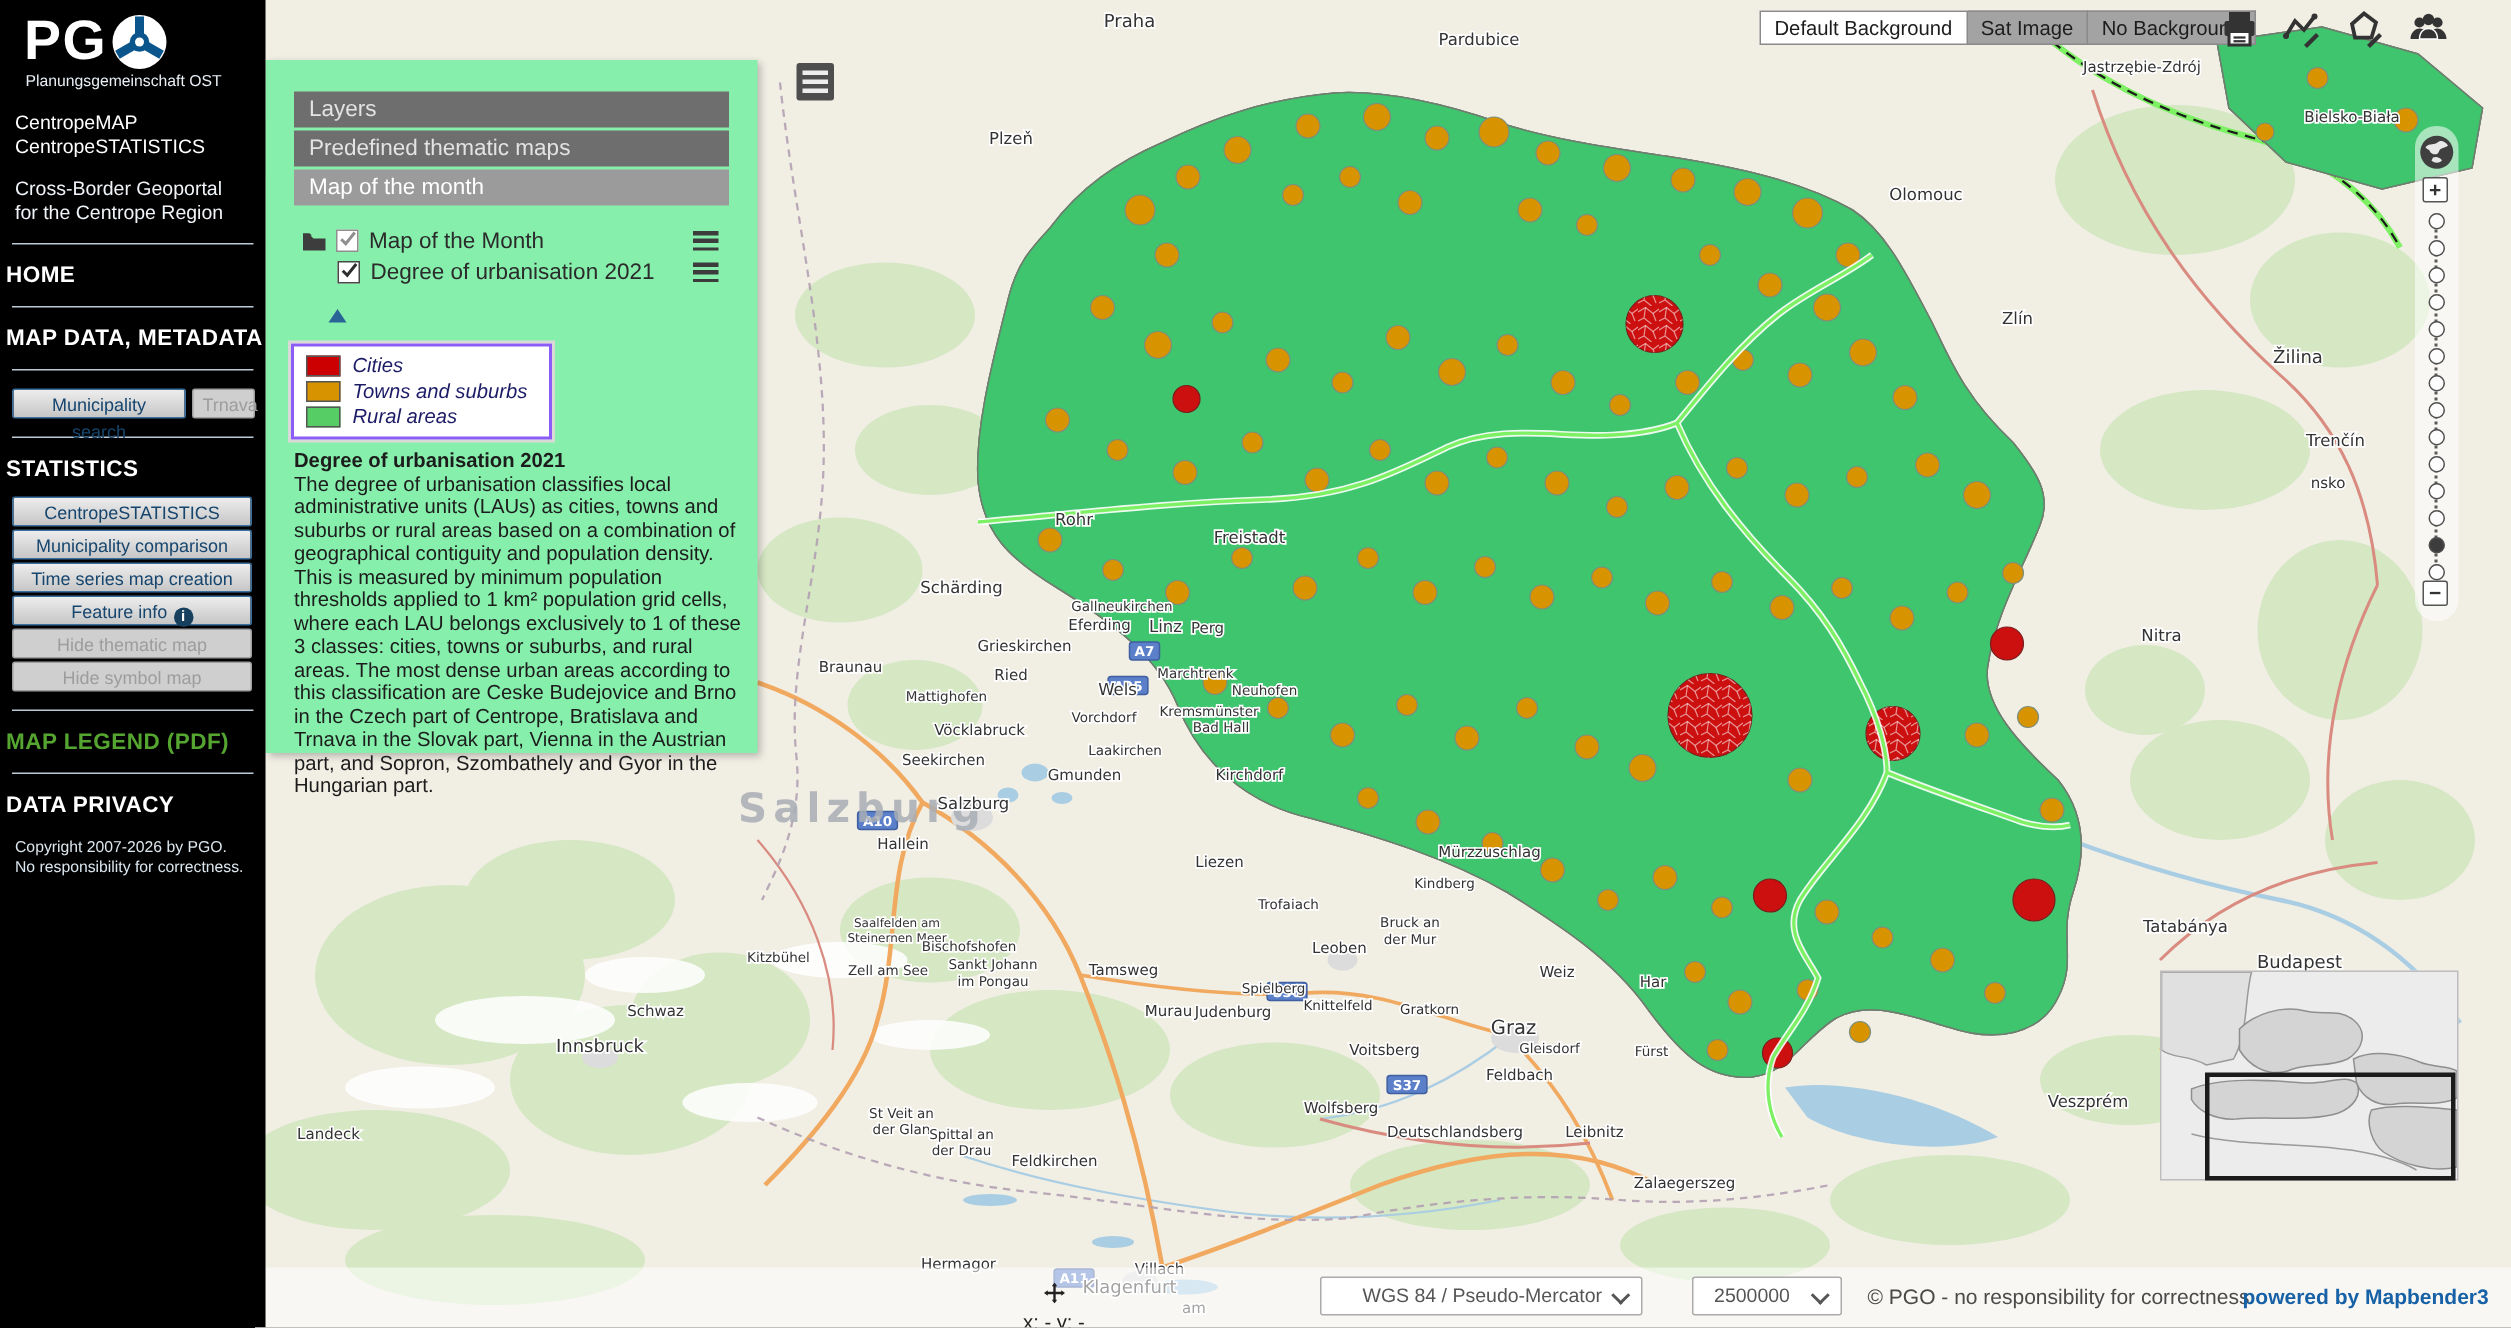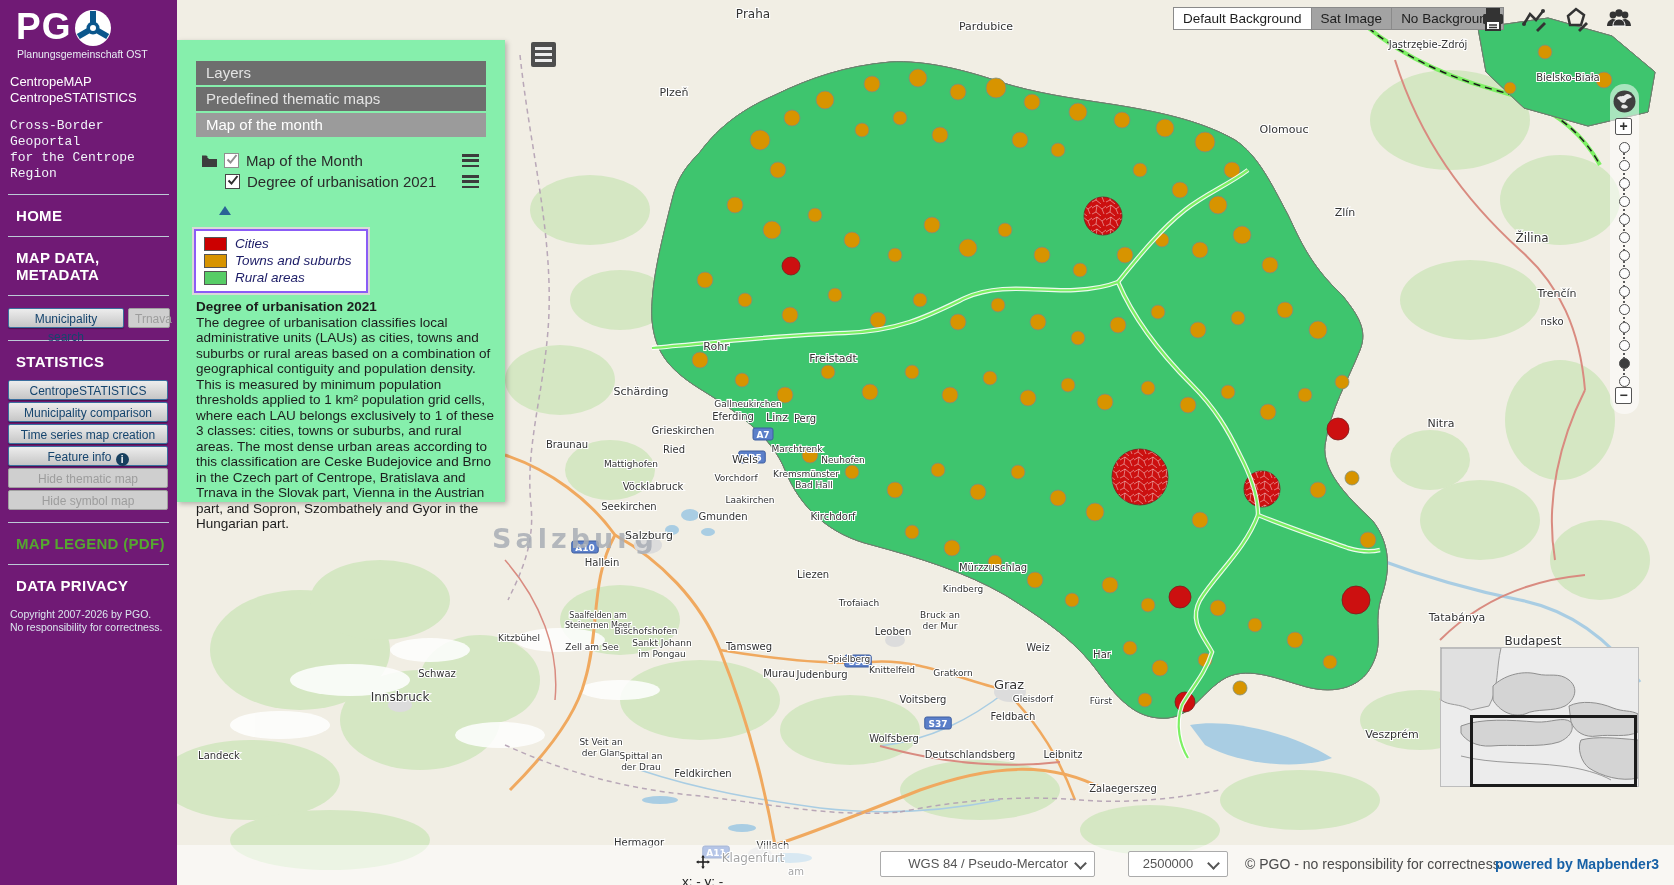--- a/index.html
+++ b/index.html
@@ -1,29 +1,29 @@
 <!DOCTYPE html>
 <html><head>
 <meta charset="utf-8">
 <style>
   html,body{margin:0;padding:0;background:#888;}
   .app{position:relative;width:1674px;height:885px;overflow:hidden;
        font-family:"Liberation Sans",sans-serif;background:#f1eee4;}
   svg text{font-family:"DejaVu Sans",sans-serif;}
 
   
-  .sidebar{position:absolute;left:0;top:0;width:177px;height:885px;background:#701a75;color:#fff;z-index:30;}
+  .sidebar{position:absolute;left:0;top:0;width:177px;height:885px;background:#000000;color:#fff;z-index:30;}
   .logo-row{display:flex;align-items:flex-start;padding:8px 0 0 16px;}
   .logo-txt{font-size:37px;font-weight:bold;letter-spacing:1px;line-height:38px;}
   .logo-sub{padding:0 0 0 17px;font-size:10.5px;color:#e8eef4;}
   .side-links{padding:14px 0 0 10px;font-size:13px;line-height:16px;}
   .side-links a{color:#fff;text-decoration:none;cursor:pointer;}
-  .tagline{padding:12px 0 0 10px;font-size:13px;line-height:16px;color:#f0f4f8;font-family:Liberation Mono, monospace;}
+  .tagline{padding:12px 0 0 10px;font-size:13px;line-height:16px;color:#f0f4f8;}
   .side-hr{border:none;border-top:1px solid #bccad6;margin:12px 8px 0 8px;}
-  .side-h{padding:12px 0 0 16px;font-size:15px;font-weight:bold;letter-spacing:.3px;}
+  .side-h{padding:12px 0 0 4px;font-size:15px;font-weight:bold;letter-spacing:.3px;}
   .side-h.green{color:#55a630;}
   .btn-row{display:flex;gap:4px;padding:12px 6px 0 8px;}
   .sbtn{display:block;font-family:"Liberation Sans",sans-serif;font-size:12px;color:#16456e;
         background:linear-gradient(#ededed,#c6c6c6);border:1px solid #3a6f9e;border-radius:2px;
         height:20px;line-height:18px;text-align:center;cursor:pointer;box-shadow:0 1px 1px rgba(0,0,0,.35);}
   .sbtn.dis{color:#9d9d9d;background:#cfcfcf;border-color:#9f9f9f;cursor:default;box-shadow:none;}
   .stat-col{padding:10px 0 0 8px;}
   .stat-col .sbtn{width:160px;margin-bottom:2px;}
   .msearch{width:116px;}
   .mclear{width:42px;}

